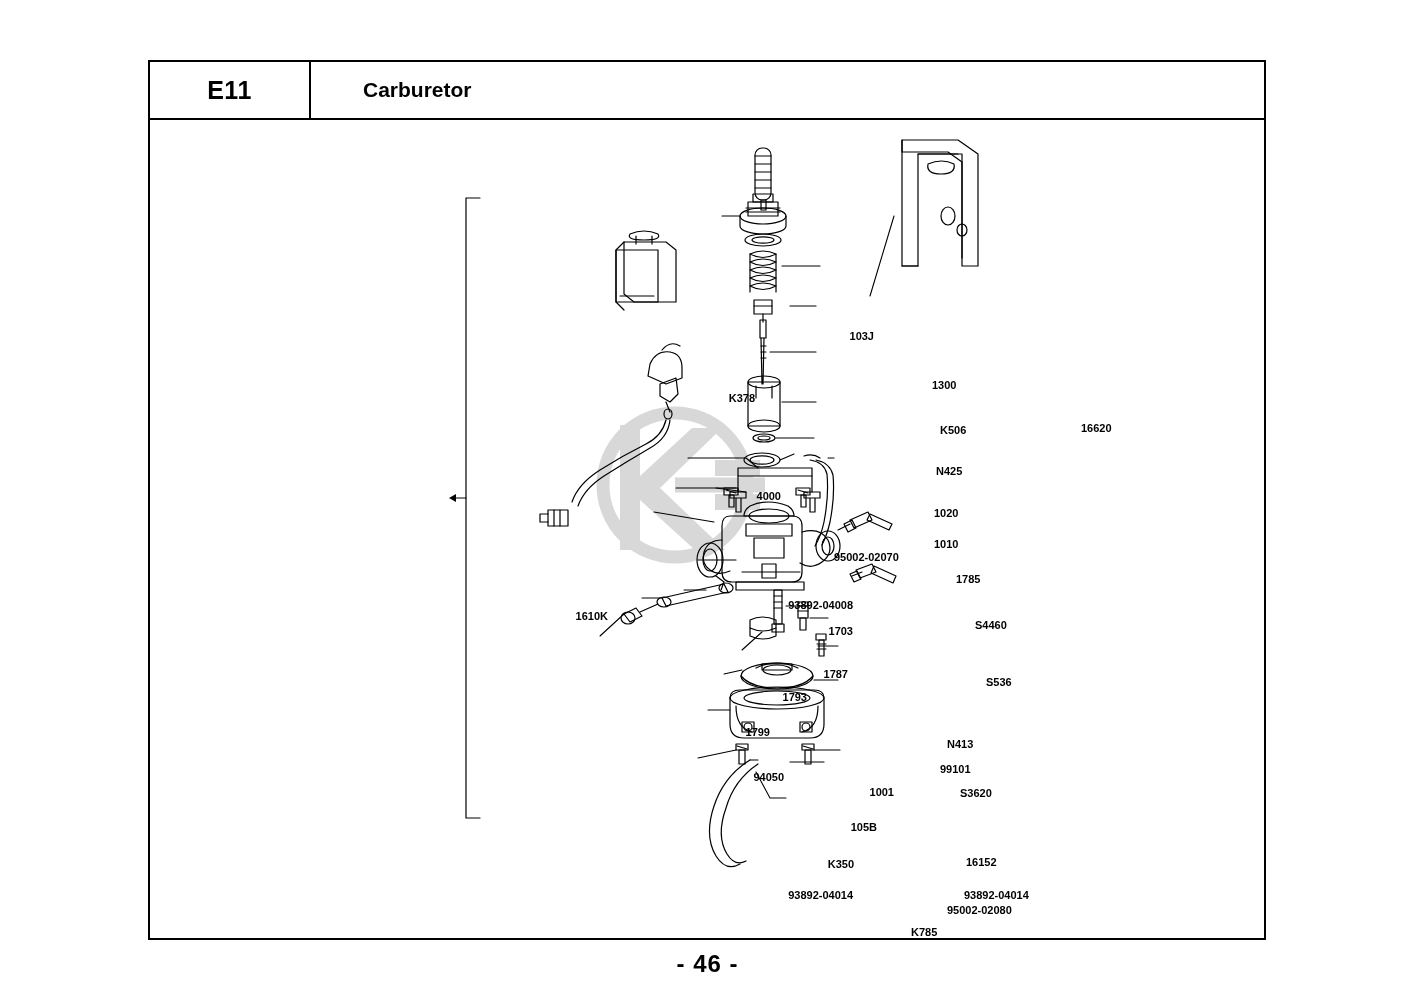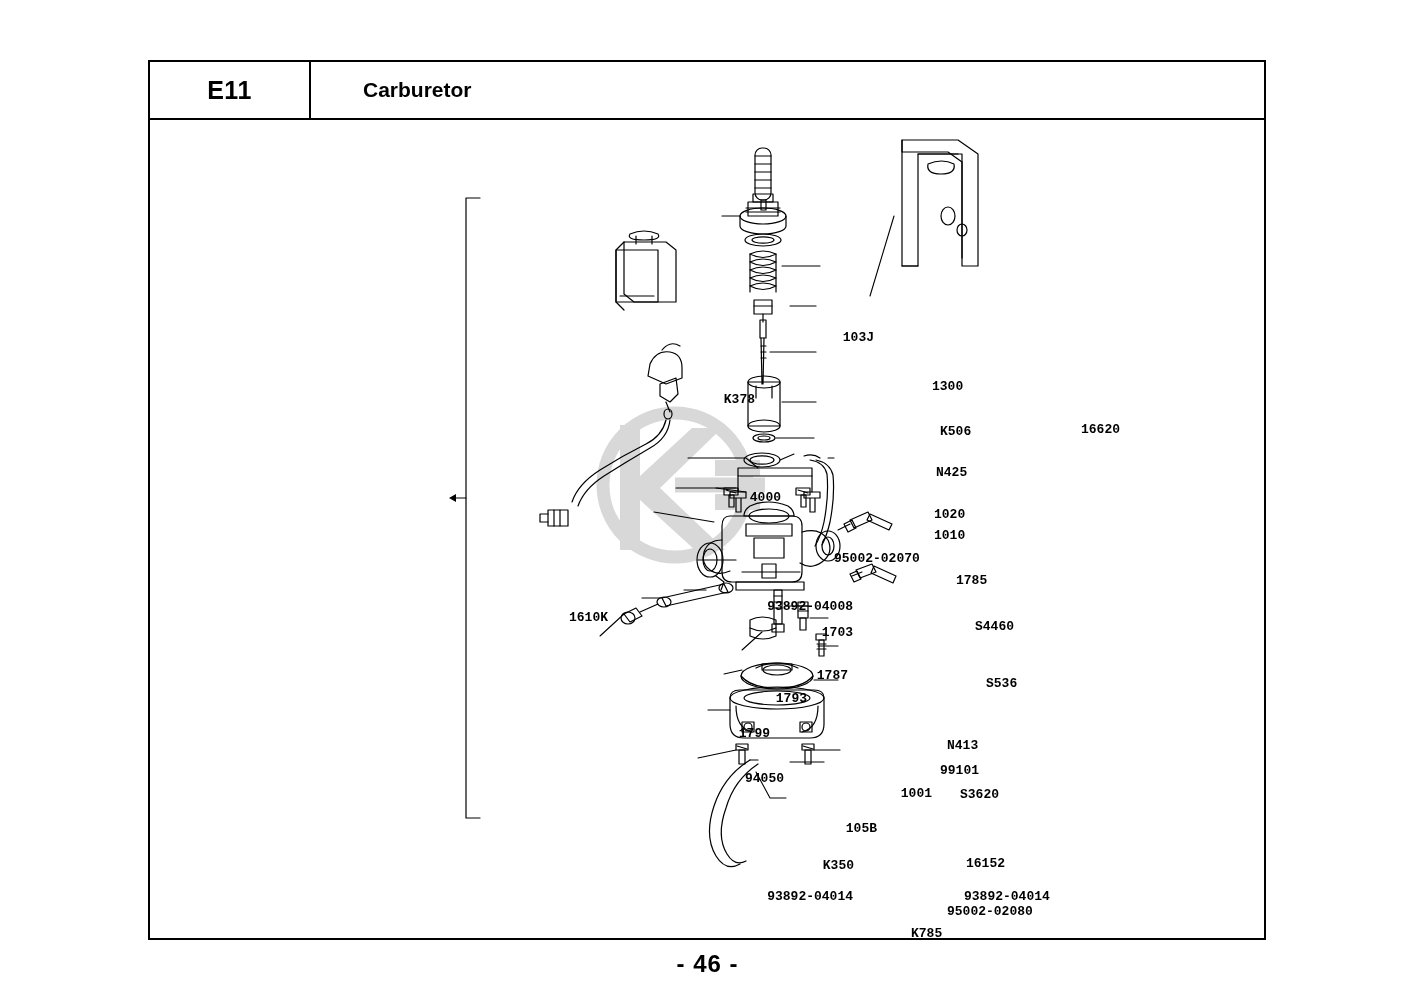--- a/index.html
+++ b/index.html
@@ -94,25 +94,25 @@
     top: 950px;
     width: 1415px;
     text-align: center;
     font-size: 24px;
     font-weight: bold;
     letter-spacing: 1px;
   }
   
   .lbl {
     position: absolute;
-    font-size: 13px;
+    font-size: 11px;
     font-weight: bold;
     color: #000;
     white-space: nowrap;
-    font-family: Liberation Mono, monospace;
+    font-family: Liberation Sans, sans-serif;
   }
   .lbl.r { transform: translateX(-100%); }
   svg.art { position: absolute; left: 0; top: 0; }
 </style>
 </head>
 <body>
 
 <div id="page">
 
   <div class="header">
@@ -389,35 +389,35 @@
 
       <div>
         <div class="lbl r" style="left:724px; top:210px;">103J</div>
         <div class="lbl" style="left:782px; top:259px;">1300</div>
         <div class="lbl r" style="left:605px; top:272px;">K378</div>
         <div class="lbl" style="left:790px; top:304px;">K506</div>
         <div class="lbl" style="left:931px; top:302px;">16620</div>
         <div class="lbl" style="left:786px; top:345px;">N425</div>
         <div class="lbl r" style="left:631px; top:370px;">4000</div>
         <div class="lbl" style="left:784px; top:387px;">1020</div>
-        <div class="lbl" style="left:784px; top:408px;text-align:right;">1010</div>
+        <div class="lbl" style="left:784px; top:418px;text-align:right;">1010</div>
         <div class="lbl" style="left:684px; top:431px;">95002-02070</div>
         <div class="lbl" style="left:806px; top:453px;">1785</div>
         <div class="lbl r" style="left:703px; top:479px;">93892-04008</div>
         <div class="lbl r" style="left:458px; top:490px;">1610K</div>
         <div class="lbl" style="left:825px; top:499px;">S4460</div>
         <div class="lbl r" style="left:703px; top:505px;">1703</div>
         <div class="lbl r" style="left:698px; top:548px;">1787</div>
         <div class="lbl" style="left:836px; top:556px;">S536</div>
         <div class="lbl r" style="left:657px; top:571px;">1793</div>
         <div class="lbl r" style="left:620px; top:606px;">1799</div>
         <div class="lbl" style="left:797px; top:618px;">N413</div>
         <div class="lbl" style="left:790px; top:643px;">99101</div>
         <div class="lbl r" style="left:634px; top:651px;">94050</div>
-        <div class="lbl r" style="left:782px; top:666px;">1001</div>
+        <div class="lbl r" style="left:744px; top:666px;">1001</div>
         <div class="lbl" style="left:810px; top:667px;">S3620</div>
         <div class="lbl r" style="left:727px; top:701px;">105B</div>
         <div class="lbl" style="left:816px; top:736px;">16152</div>
         <div class="lbl r" style="left:704px; top:738px;">K350</div>
         <div class="lbl r" style="left:703px; top:769px;">93892-04014</div>
         <div class="lbl" style="left:814px; top:769px;">93892-04014</div>
         <div class="lbl" style="left:797px; top:784px;">95002-02080</div>
         <div class="lbl" style="left:761px; top:806px;">K785</div>
       </div>
 

